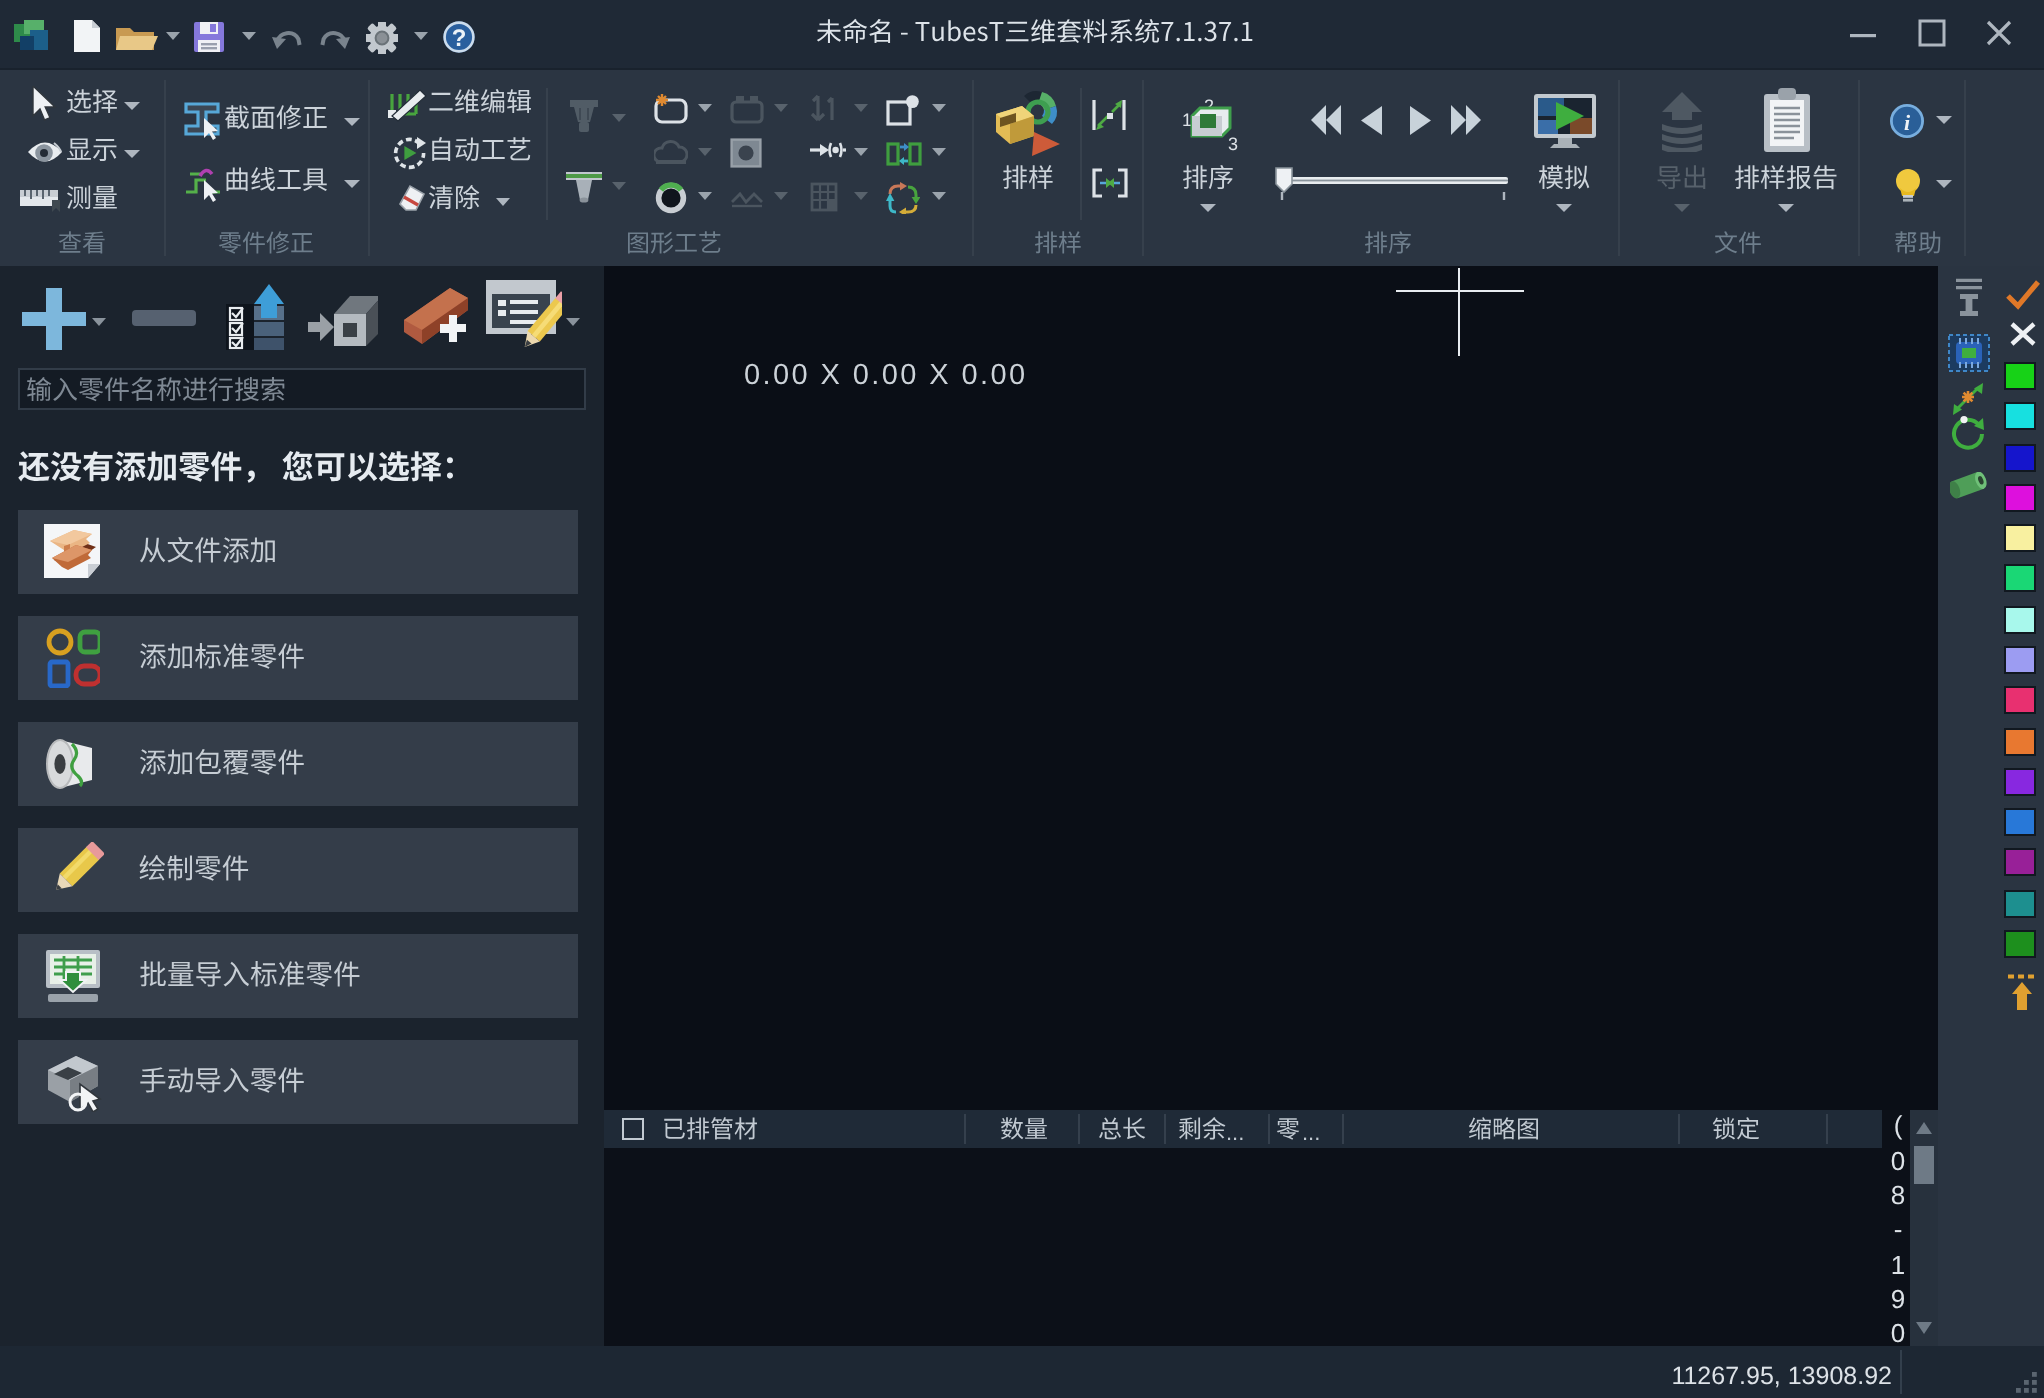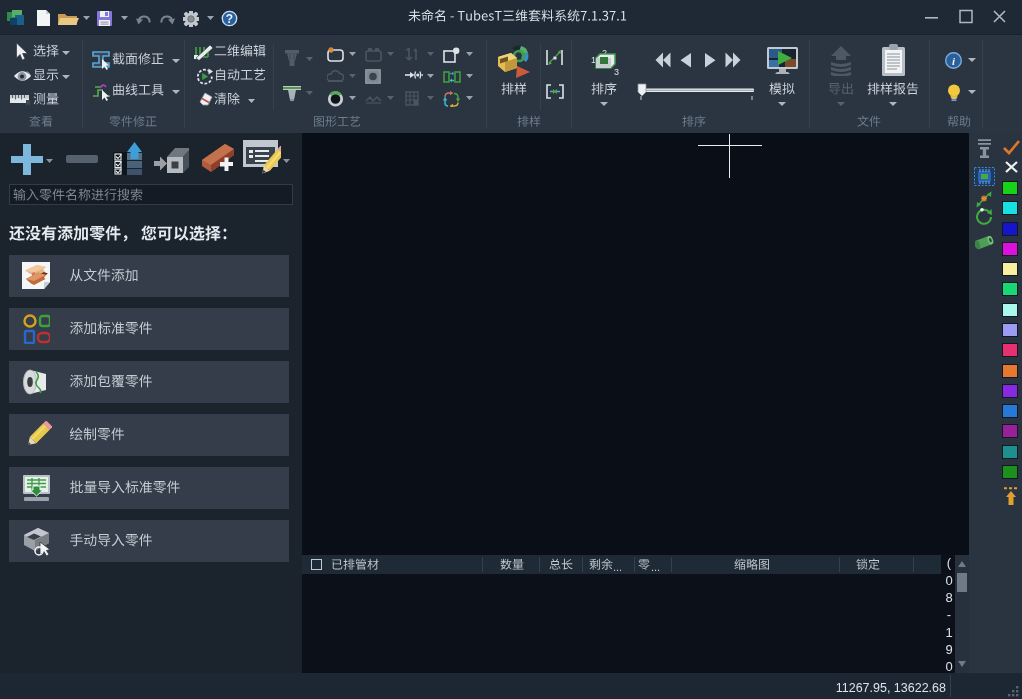--- a/index.html
+++ b/index.html
@@ -727,20 +727,21 @@
 <rect x="2" y="23" width="25" height="4" rx="1" fill="#9aa2aa"></rect>
 </svg>
 <svg class="abs" style="left:22px;top:527px" width="30" height="29">
 <path d="M2,8 L16,1 L27,6 L27,16 L13,24 L2,18 Z" fill="#9aa0a6"></path>
 <path d="M2,8 L16,1 L27,6 L13,13 Z" fill="#c2c8ce"></path>
 <path d="M13,13 L27,6 V16 L13,24 Z" fill="#787e84"></path>
 <path d="M5,10 l7,-3.5 l7,3 l-7,3.5 Z" fill="#3a4046"></path>
 <path d="M18,15 L18,28 L22,24.5 L24.5,29 L27,27.5 L24.5,23.5 L28,22.5 Z" fill="#f2f4f6" stroke="#30363c" stroke-width="0.8"></path>
 <circle cx="17" cy="24" r="4" fill="none" stroke="#f2f4f6" stroke-width="1.5"></circle>
 </svg>
+<div class="abs" style="left:372px;top:180px;width:200px;height:16px;color:#ccd2d8;font-size:14.5px;letter-spacing:1.2px">0.00 X 0.00 X 0.00</div>
 <div class="abs" style="left:698px;top:145px;width:64px;height:1px;background:#e8ecf0"></div>
 <div class="abs" style="left:729px;top:134px;width:1px;height:44px;background:#e8ecf0"></div>
 <div class="abs" style="left:302px;top:555px;width:639px;height:19px;background:#1f2a37"></div>
 <div class="abs" style="left:302px;top:574px;width:639px;height:99px;background:#0c1018"></div>
 <div class="abs" style="left:311px;top:559px;width:11px;height:11px;border:1px solid #c2cad2;background:#1f2a37"></div>
 <div class="abs" style="left:331px;top:558px;"><svg width="48" height="16" viewBox="0 0 48.00 15.60" fill="#c2cad2">
         <g transform="translate(0,10.56)">
           <path transform="translate(0.00,0) scale(0.012000,-0.012000)" d="M93 778V703H747V440H222V605H146V102C146 -22 197 -52 359 -52C397 -52 695 -52 735 -52C900 -52 933 3 952 187C930 191 896 204 876 218C862 57 845 22 736 22C668 22 408 22 355 22C245 22 222 37 222 101V366H747V316H825V778Z"></path>
           <path transform="translate(12.00,0) scale(0.012000,-0.012000)" d="M182 840V638H55V568H182V348L42 311L57 237L182 274V14C182 1 177 -3 164 -4C154 -4 115 -4 74 -3C83 -22 93 -53 96 -72C158 -72 196 -70 221 -58C245 -47 254 -27 254 14V295L373 331L364 399L254 368V568H362V638H254V840ZM380 253V184H550V-79H623V833H550V669H401V601H550V461H404V394H550V253ZM715 833V-80H787V181H962V250H787V394H941V461H787V601H950V669H787V833Z"></path>
           <path transform="translate(24.00,0) scale(0.012000,-0.012000)" d="M211 438V-81H287V-47H771V-79H845V168H287V237H792V438ZM771 12H287V109H771ZM440 623C451 603 462 580 471 559H101V394H174V500H839V394H915V559H548C539 584 522 614 507 637ZM287 380H719V294H287ZM167 844C142 757 98 672 43 616C62 607 93 590 108 580C137 613 164 656 189 703H258C280 666 302 621 311 592L375 614C367 638 350 672 331 703H484V758H214C224 782 233 806 240 830ZM590 842C572 769 537 699 492 651C510 642 541 626 554 616C575 640 595 669 612 702H683C713 665 742 618 755 589L816 616C805 640 784 672 761 702H940V758H638C648 781 656 805 663 829Z"></path>
@@ -860,21 +861,21 @@
 <div class="abs" style="left:1002px;top:383.8px;width:16px;height:14px;background:#8828e0;border:1px solid #111820"></div>
 <div class="abs" style="left:1002px;top:404.1px;width:16px;height:14px;background:#2878d8;border:1px solid #111820"></div>
 <div class="abs" style="left:1002px;top:424.4px;width:16px;height:14px;background:#982098;border:1px solid #111820"></div>
 <div class="abs" style="left:1002px;top:444.6px;width:16px;height:14px;background:#1d8f8f;border:1px solid #111820"></div>
 <div class="abs" style="left:1002px;top:464.9px;width:16px;height:14px;background:#1d8f1d;border:1px solid #111820"></div>
 <svg class="abs" style="left:1003px;top:487px" width="16" height="19">
 <path d="M1,1.2 H15" stroke="#e0a030" stroke-width="2" stroke-dasharray="3,2"></path>
 <path d="M8,4 L13,10 H10.5 V18 H5.5 V10 H3 Z" fill="#e0a030"></path>
 </svg>
 <div class="abs" style="left:0;top:673px;width:1022px;height:26px;background:#1d2733"></div>
-<div class="abs" style="left:770px;top:681px;width:176px;height:14px;color:#dde2e7;font-size:12.5px;text-align:right">11267.95, 13622.68</div>
+<div class="abs" style="left:770px;top:681px;width:176px;height:14px;color:#dde2e7;font-size:12.5px;text-align:right">11267.95, 13908.92</div>
 <div class="abs" style="left:950px;top:675px;width:1px;height:22px;background:#333f4c"></div>
 <svg class="abs" style="left:1008px;top:686px" width="11" height="11">
 <g fill="#5a6570">
         <rect x="8" y="0" width="2.4" height="2.4"></rect>
         <rect x="8" y="4" width="2.4" height="2.4"></rect>
         <rect x="8" y="8" width="2.4" height="2.4"></rect>
         <rect x="4" y="4" width="2.4" height="2.4"></rect>
         <rect x="4" y="8" width="2.4" height="2.4"></rect>
         <rect x="0" y="8" width="2.4" height="2.4"></rect>
       </g>

